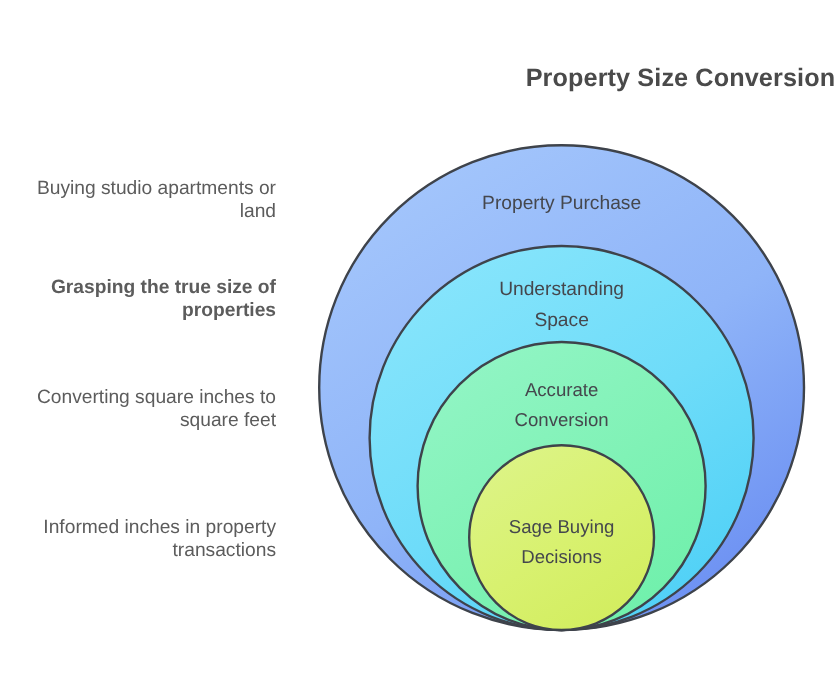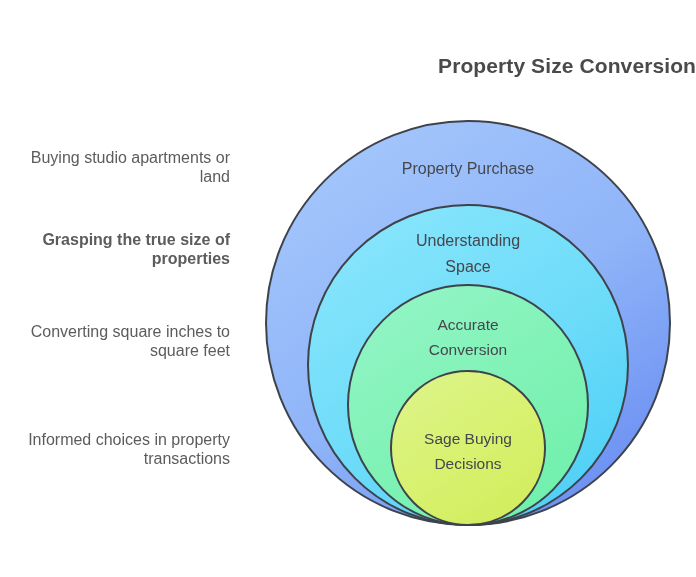--- a/index.html
+++ b/index.html
@@ -75,21 +75,21 @@
 <body>
 
 <div id="infographic">
 
   <div class="chart-title">Property Size Conversion</div>
 
   <div class="side-labels">
     <div class="side-label l0">Buying studio apartments or land</div>
     <div class="side-label l1">Grasping the true size of properties</div>
     <div class="side-label l2">Converting square inches to square feet</div>
-    <div class="side-label l3">Informed choices in property transactions</div>
+    <div class="side-label l3">Informed inches in property transactions</div>
   </div>
 
   <svg id="venn-svg" viewBox="0 0 696 577">
     <defs>
       <linearGradient id="grad1" x1="0.12" y1="0" x2="0.78" y2="1">
         <stop offset="0%" stop-color="#a6c8fc"></stop>
         <stop offset="55%" stop-color="#8fb4f8"></stop>
         <stop offset="100%" stop-color="#6a8ef2"></stop>
       </linearGradient>
       <linearGradient id="grad2" x1="0.12" y1="0" x2="0.78" y2="1">

